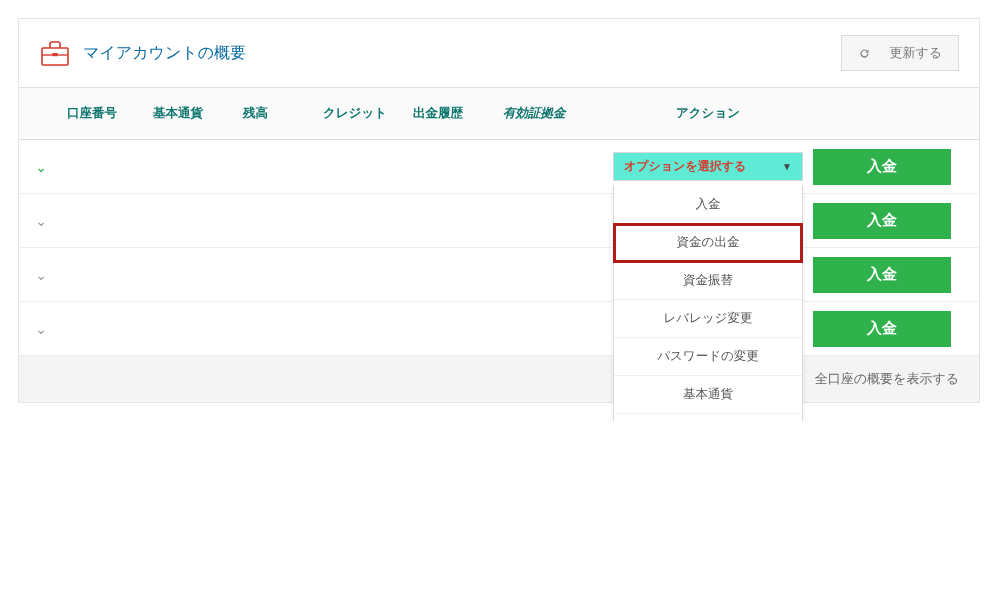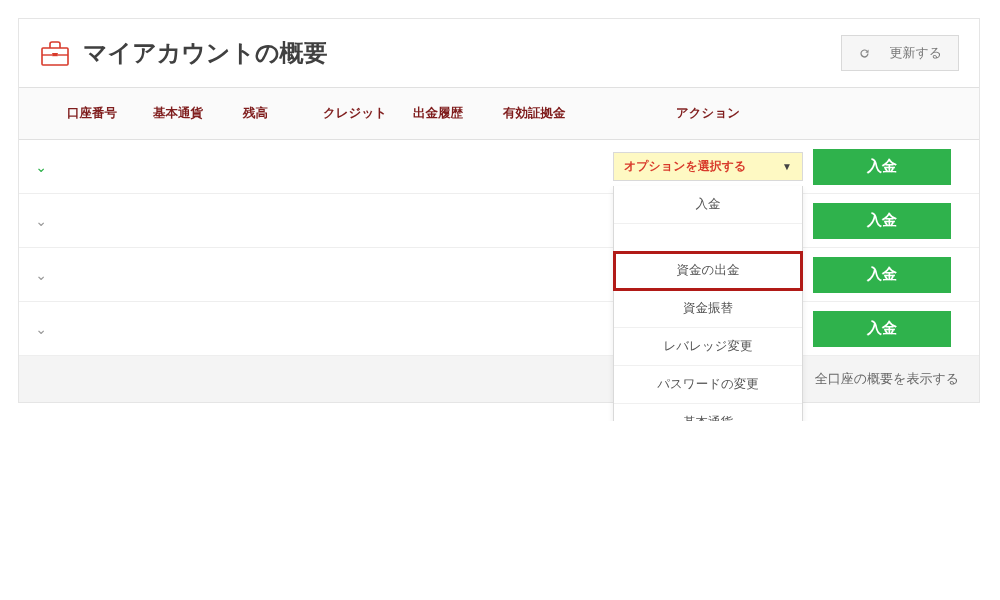--- a/index.html
+++ b/index.html
@@ -16,21 +16,21 @@
   width: 962px;
 }
 .panel-header {
   display: flex;
   align-items: center;
   justify-content: space-between;
   padding: 16px 20px;
 }
 .header-left { display: flex; align-items: center; gap: 12px; }
 .briefcase-icon { width: 32px; height: 32px; flex: 0 0 auto; }
-.page-title { font-size: 24px; font-weight: 700; color: #404040; }
+.page-title { font-size: 16px; font-weight: 400; color: #0369a1; }
 .refresh-btn {
   border: 1px solid #d9d9d9;
   background: #f6f6f6;
   color: #777;
   padding: 8px 16px;
   font-size: 13px;
   cursor: pointer;
   display: inline-flex;
   align-items: center;
   gap: 18px;
@@ -39,51 +39,51 @@
 
 .grid {
   border-top: 1px solid #e0e0e0;
 }
 .hdr-row {
   display: flex;
   align-items: center;
   background: #fafafa;
   border-bottom: 1px solid #e0e0e0;
   font-size: 12.5px;
-  color: #7f1d1d;
+  color: #0f766e;
   font-weight: 700;
   height: 52px;
 }
 .col-toggle { width: 44px; display:flex; justify-content:center; }
 .col-acct   { width: 90px;  padding-left: 4px; }
 .col-curr   { width: 90px; }
 .col-bal    { width: 80px; }
 .col-credit { width: 90px; }
 .col-unreal { width: 90px; }
-.col-margin { width: 100px; }
+.col-margin { width: 100px; font-style: italic; }
 .col-action { width: 210px; text-align:center; }
 .col-deposit{ width: 160px; }
 
 .data-row {
   display: flex;
   align-items: center;
   height: 54px;
   border-bottom: 1px solid #eee;
 }
 .data-row.first .toggle-chev { color: #2fb24c; }
 .toggle-chev { color: #9b9b9b; font-size: 14px; cursor: pointer; }
 
 .action-select {
   position: relative;
   width: 190px;
   margin: 0 auto;
 }
 .select-face {
   border: 1px solid #d9d9d9;
-  background: #fef9c3;
+  background: #5eead4;
   height: 29px;
   display: flex;
   align-items: center;
   justify-content: space-between;
   padding: 0 10px;
   cursor: pointer;
   color: #d83a2b;
   font-weight: 700;
   font-size: 12px;
 }
@@ -105,21 +105,20 @@
   color: #555;
   cursor: pointer;
   border-bottom: 1px solid #f0f0f0;
 }
 .dropdown-item:last-child { border-bottom: none; }
 .dropdown-item.highlight {
   outline: 3px solid #b11a17;
   outline-offset: -2px;
   position: relative;
   z-index: 1;
-  margin-top: 28px;
 }
 
 .deposit-btn {
   width: 138px;
   height: 36px;
   background: #2fb24c;
   color: #fff;
   border: none;
   font-size: 15px;
   font-weight: 700;

